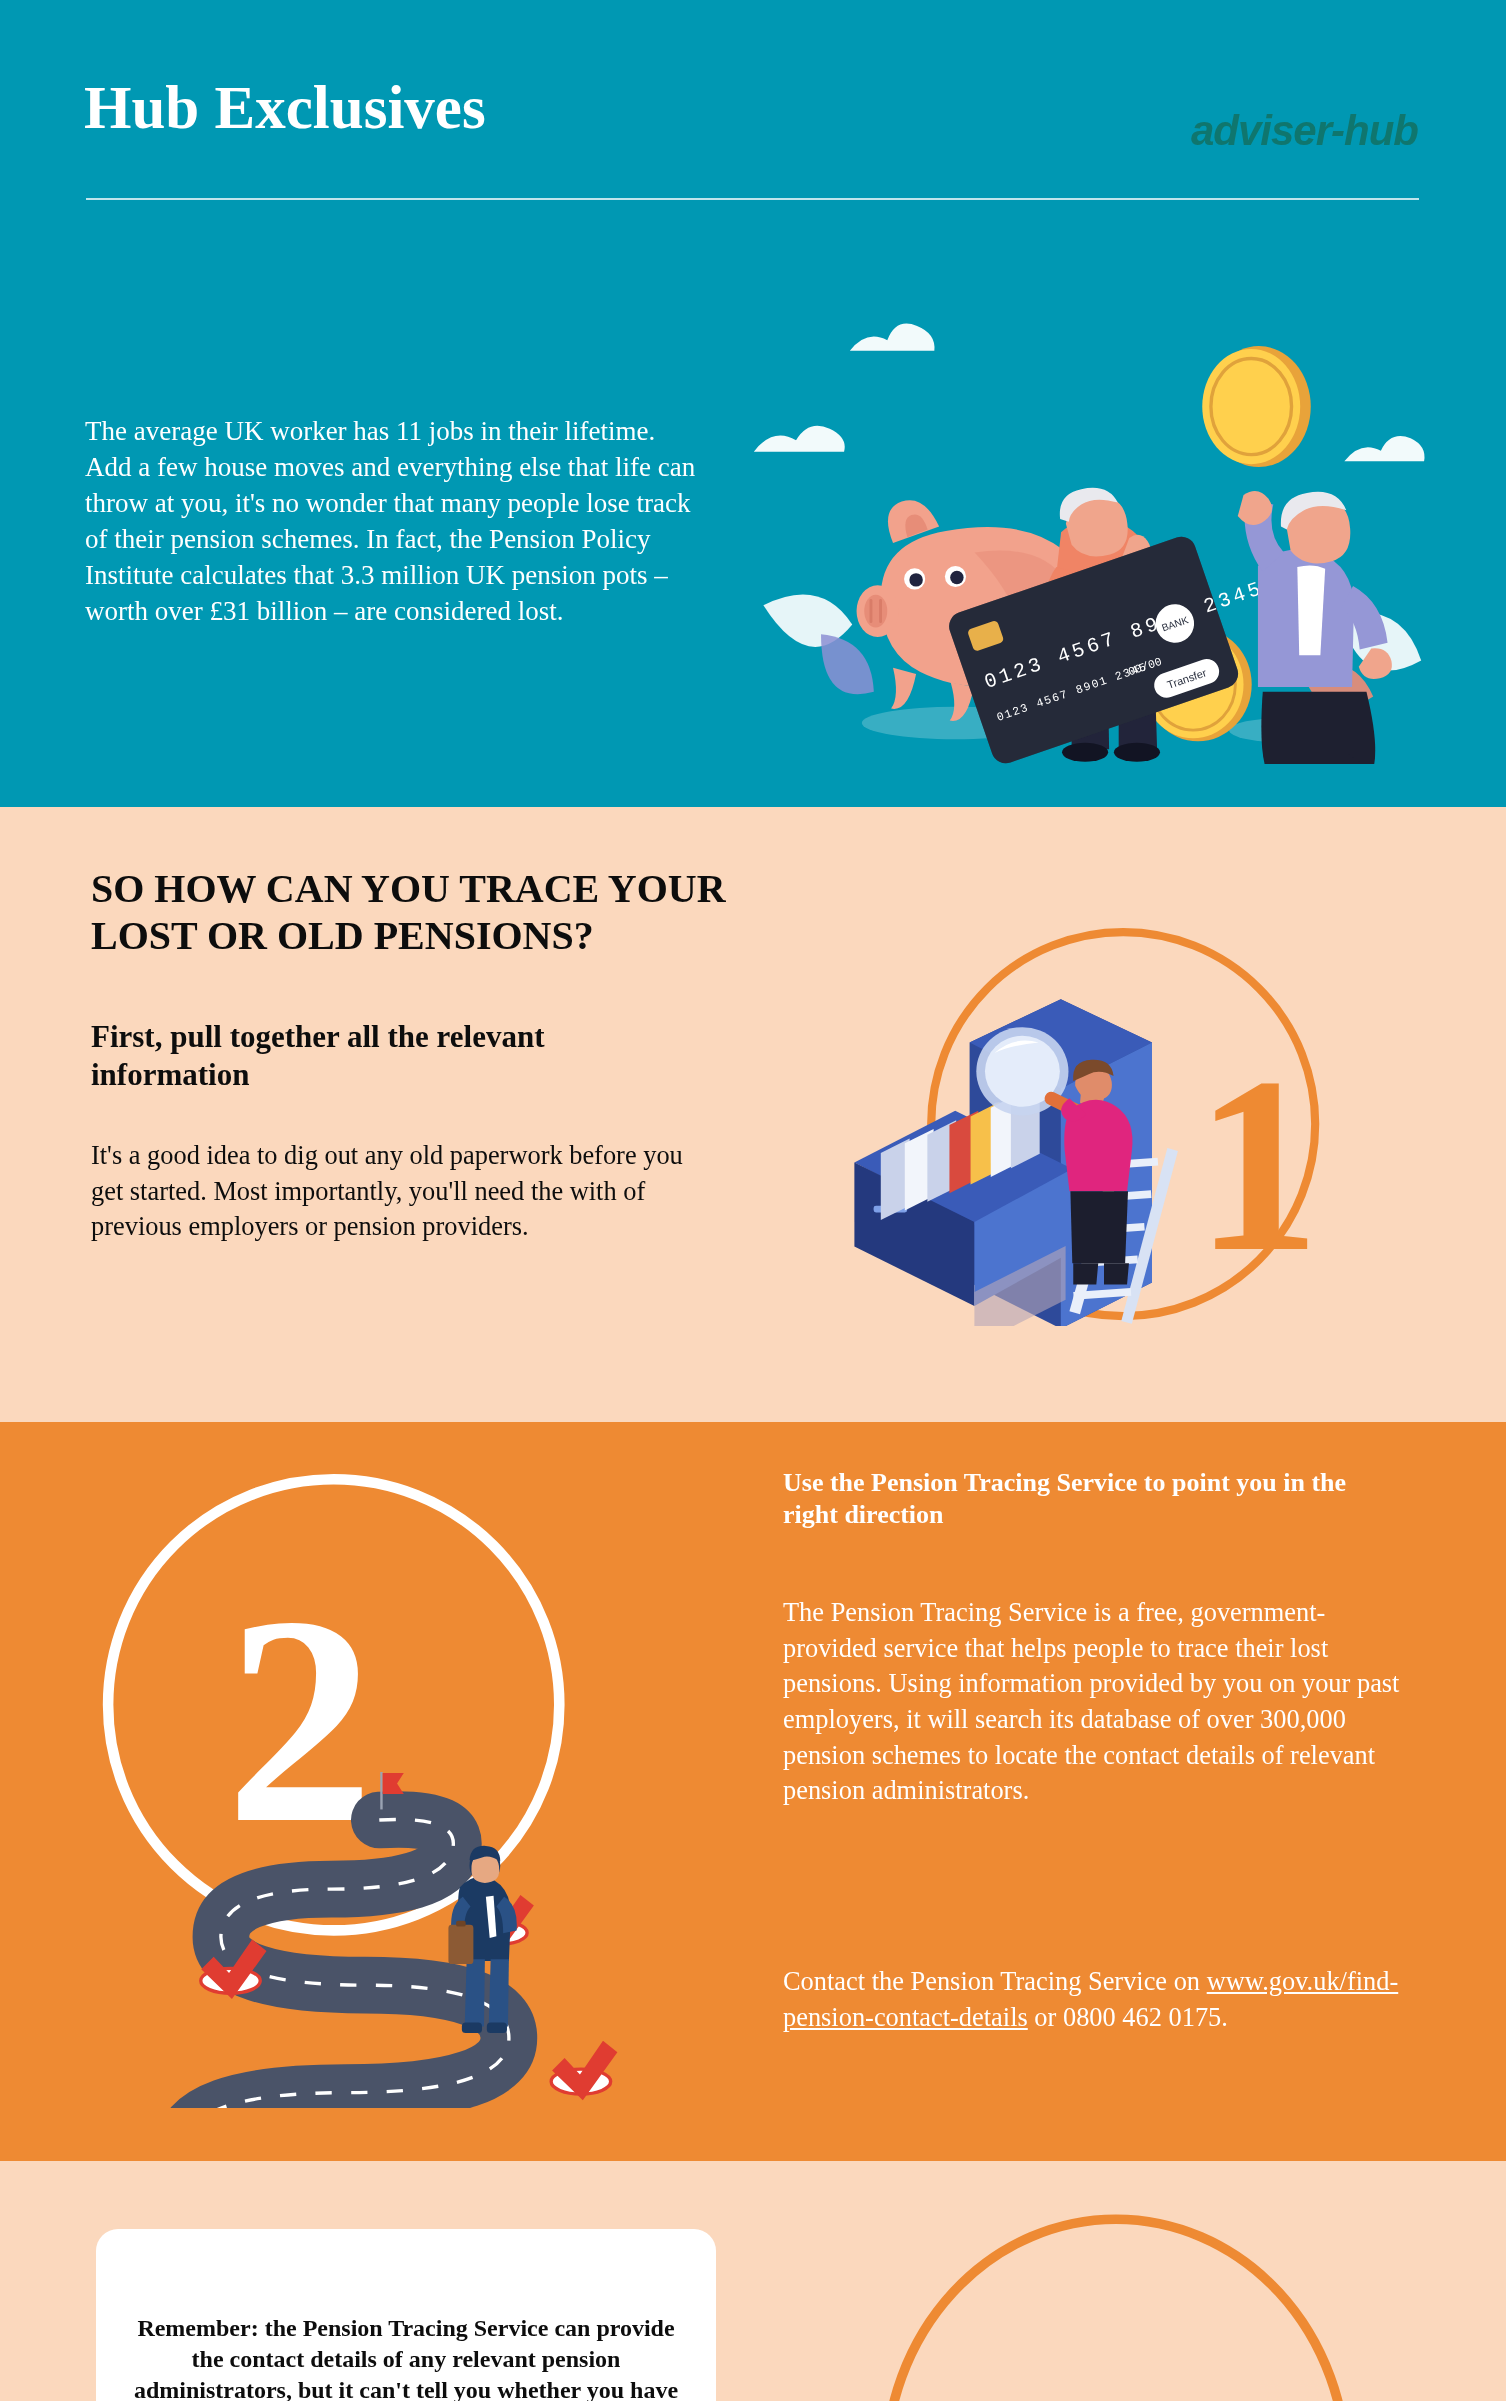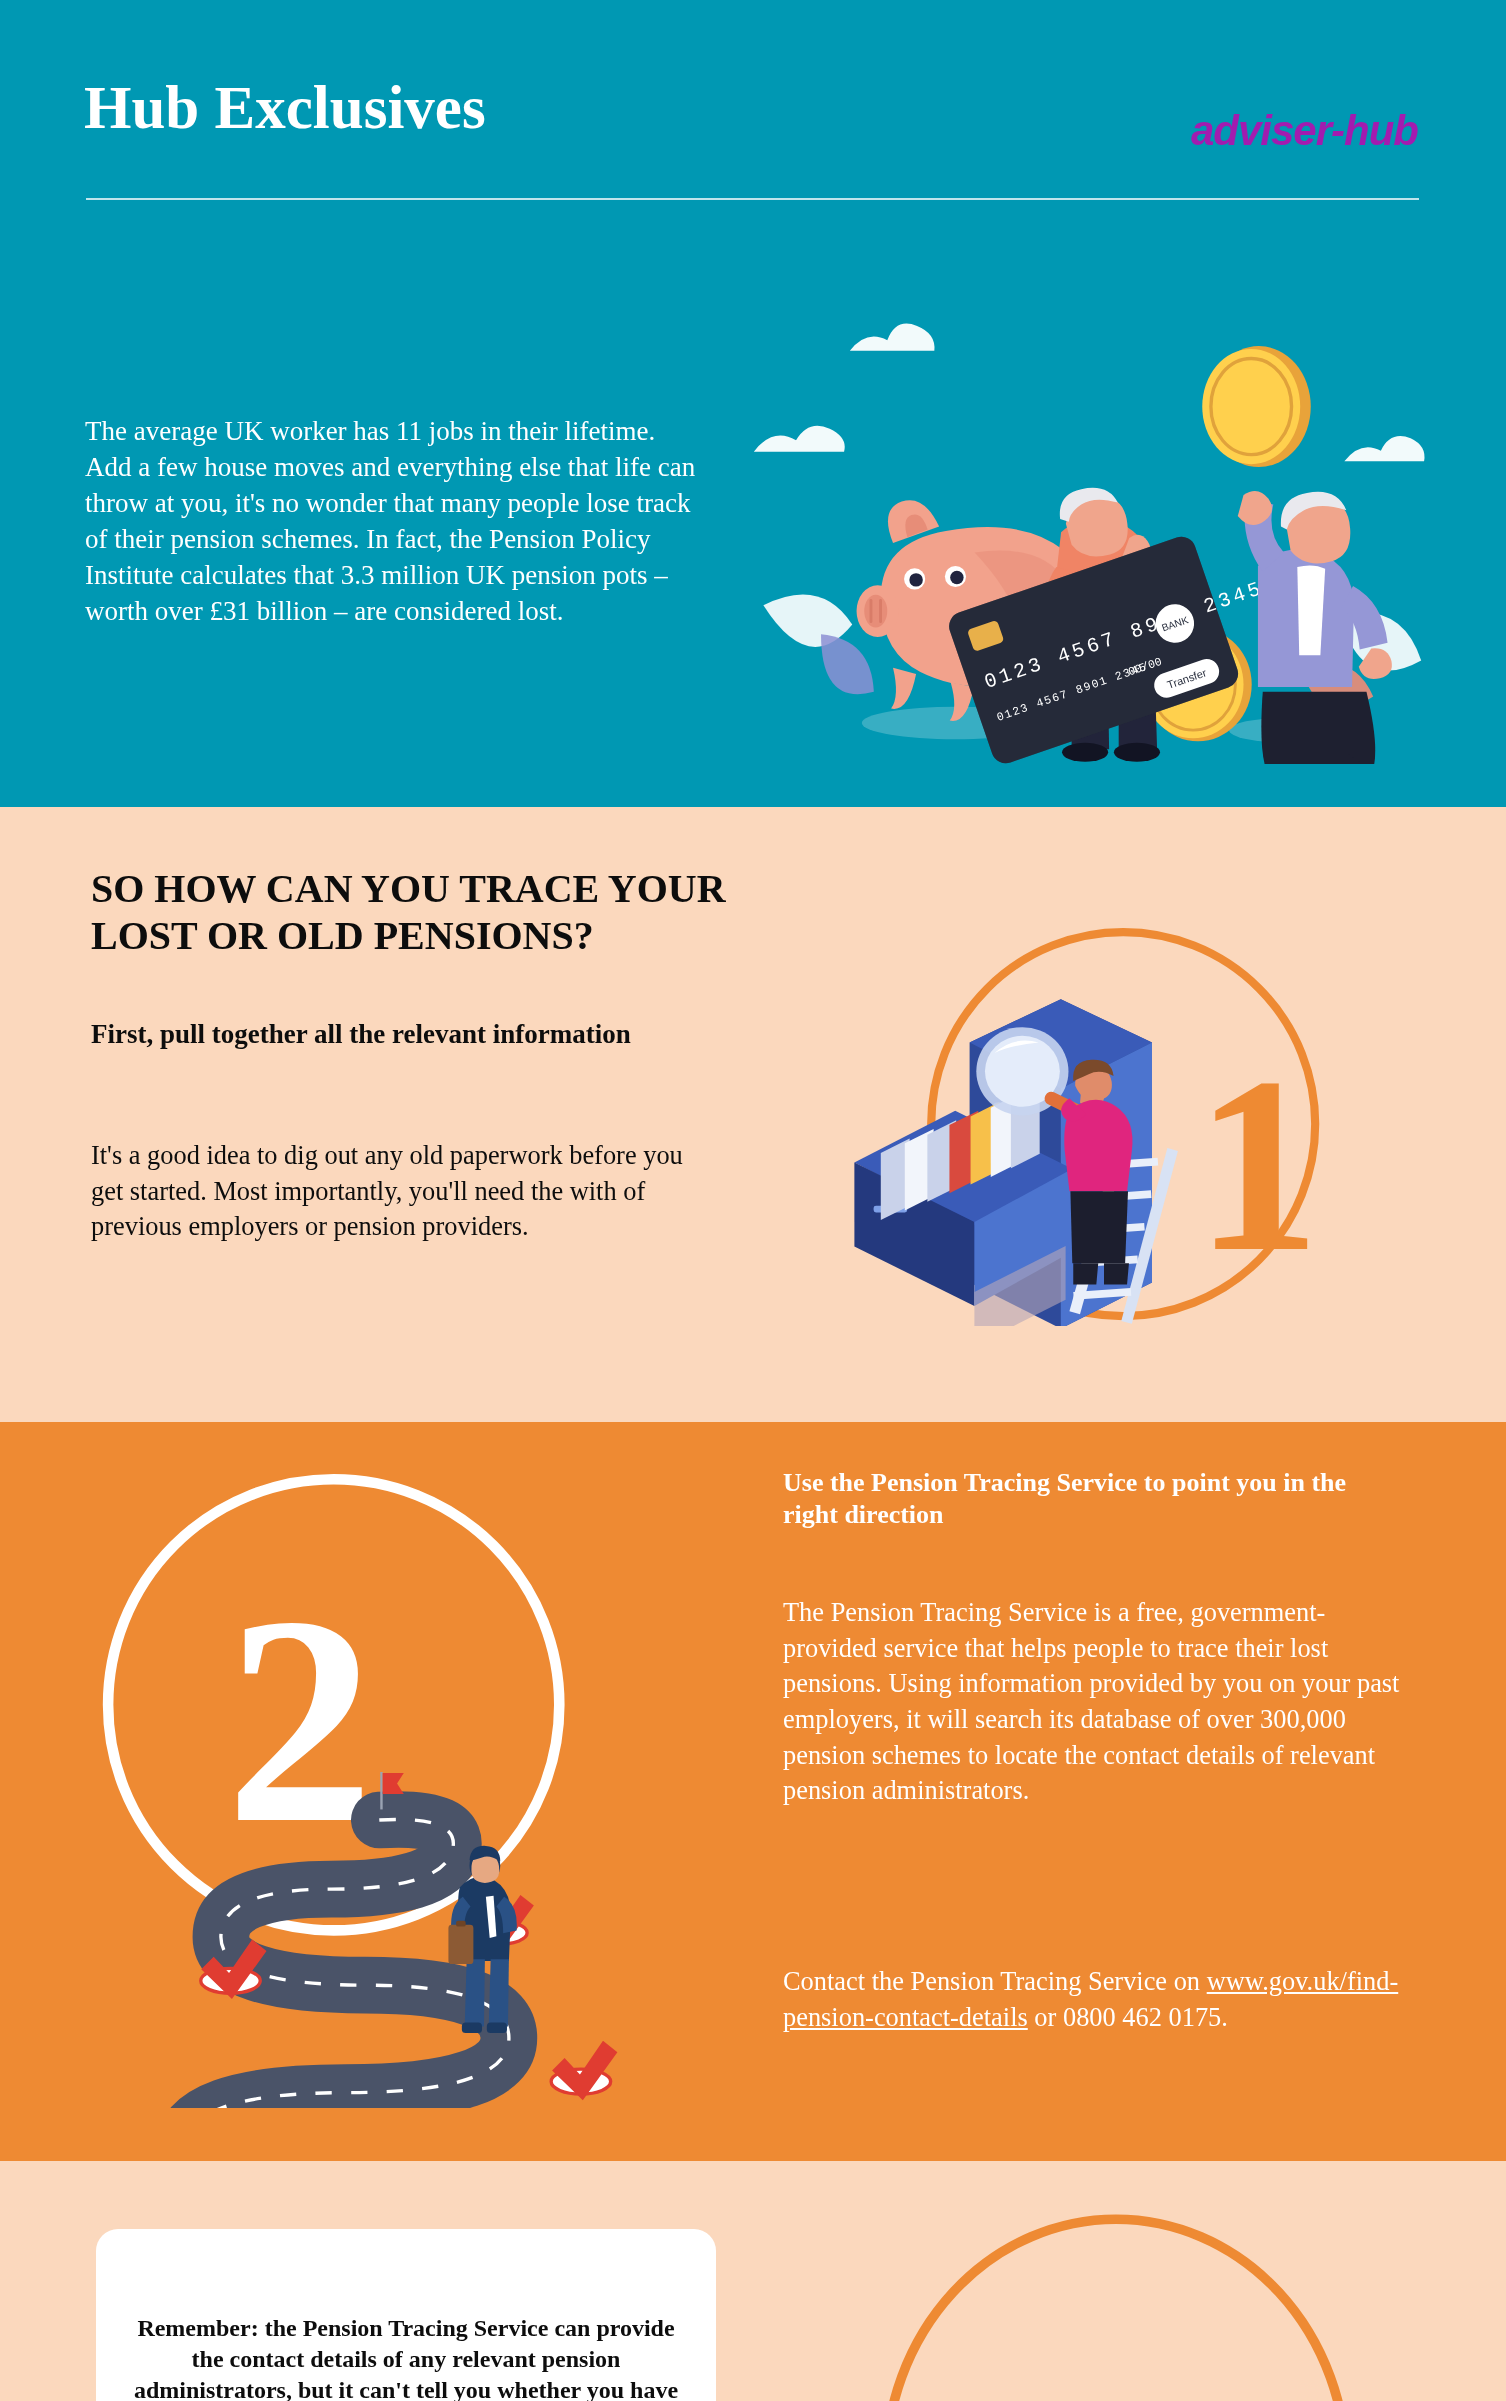--- a/index.html
+++ b/index.html
@@ -31,21 +31,21 @@
   #hero-title {
     position:absolute; left:84px; top:77px;
     font-family:"Liberation Serif", serif;
     font-weight:700; font-size:61px; line-height:1.0;
     color:#fff; letter-spacing:0px;
   }
   #hero-logo {
     position:absolute; right:89px; top:107px;
     font-family:"Liberation Sans", sans-serif;
     font-weight:700; font-style:italic; font-size:42px;
-    color:#a21caf; letter-spacing:-1px;
+    color:#0f766e; letter-spacing:-1px;
   }
   #hero-rule {
     position:absolute; left:86px; top:198px; width:1333px; height:1.9px;
     background:rgba(255,255,255,.75);
   }
   #hero-kicker {
     position:absolute; left:85px; top:264px;
     font-family:"Liberation Sans", sans-serif;
     font-weight:700; font-size:33px; line-height:1.22;
     color:#fff; letter-spacing:0.7px;
@@ -58,21 +58,21 @@
   
   #hero-art { position:absolute; left:749px; top:269px; width:701px; height:495px; }
 
   
   #s1-head {
     position:absolute; left:91px; top:865px; width:672px;
     font-weight:700; font-size:40px; line-height:1.18; color:var(--ink);
   }
   #s1-sub {
     position:absolute; left:91px; top:1018px; width:591px;
-    font-weight:700; font-size:27px; line-height:1.24; color:var(--ink);
+    font-weight:700; font-size:31px; line-height:1.24; color:var(--ink);
   }
   #s1-body {
     position:absolute; left:91px; top:1138px; width:629px;
     font-size:26.4px; line-height:1.35; color:var(--ink);
   }
   #s1-art { position:absolute; left:816px; top:927px; width:576px; height:399px; }
 
   
   #s2-art { position:absolute; left:72px; top:1436px; width:653px; height:672px; }
   #s2-head {

